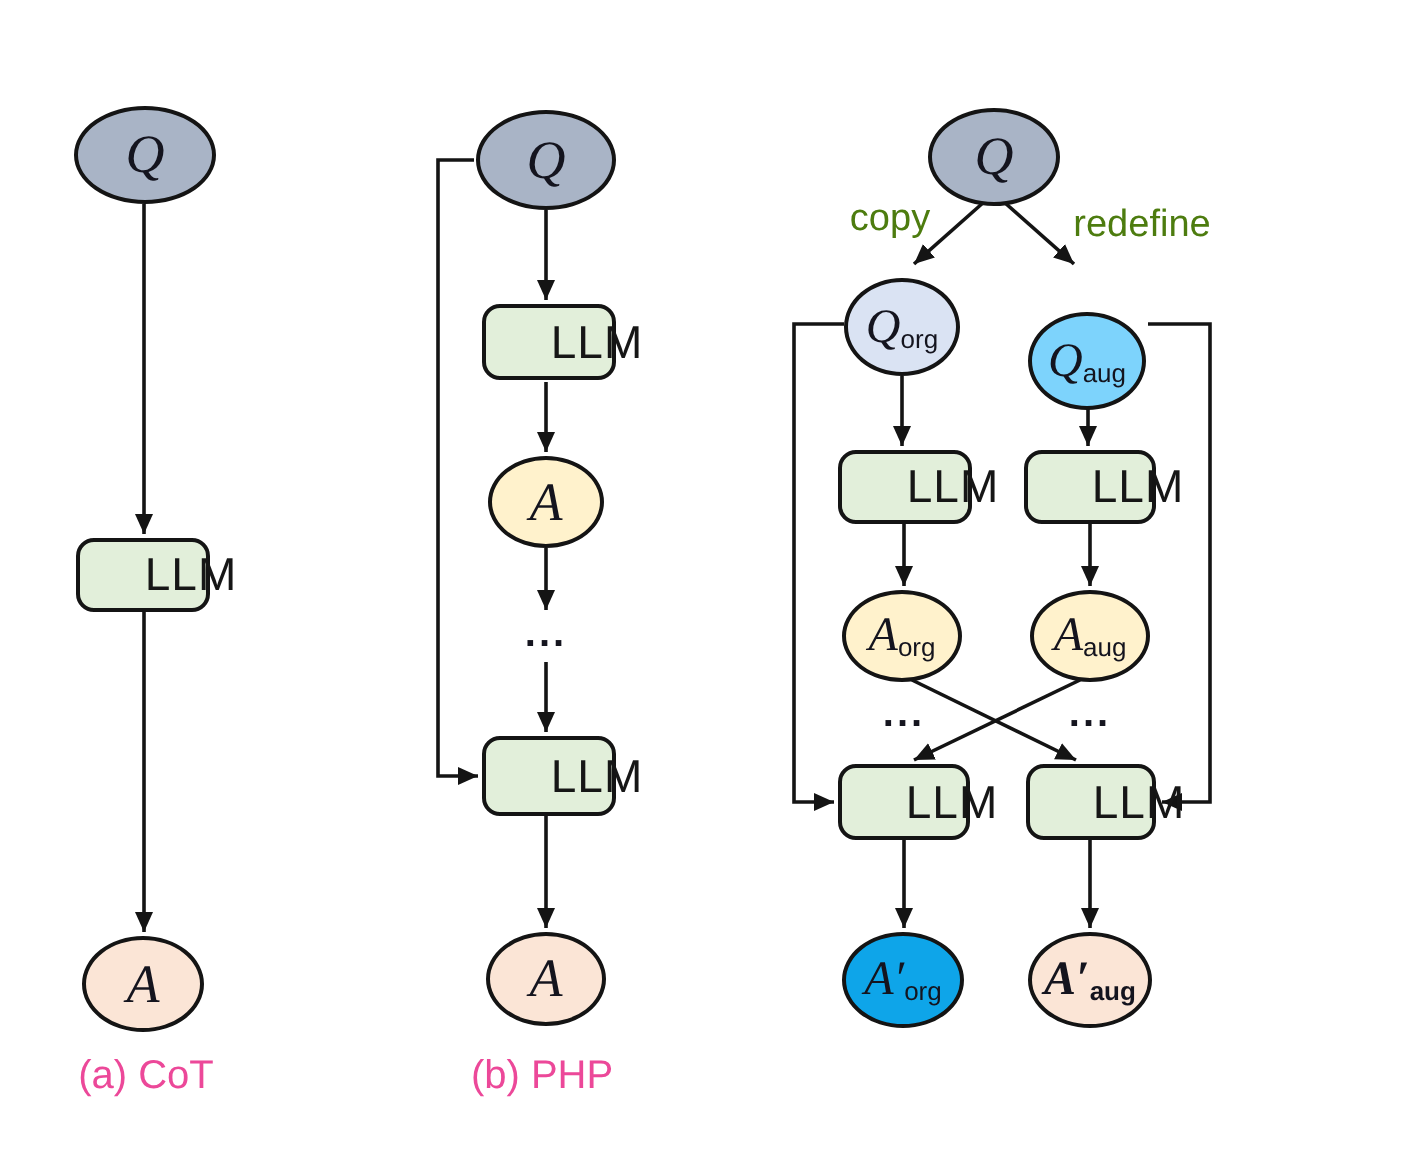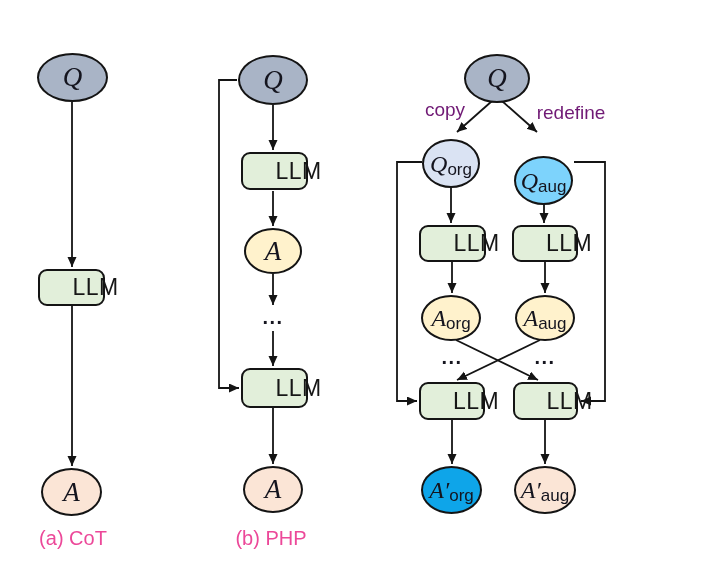--- a/index.html
+++ b/index.html
@@ -15,26 +15,26 @@
   }
   .ellipse { border-radius:50%; }
   .box { border-radius:9px; background:#e2efda; font-size:23px; letter-spacing:0.5px;padding-left:48px; }
   .math {
     font-family:"Liberation Serif", serif; font-style:italic;
     font-size:27px; line-height:1; color:#14141e; display:inline-block;
   }
   .math-sm { font-size:24px; }
   .math sub {
     font-family:"Liberation Sans", sans-serif; font-style:normal;
-    font-size:17px; line-height:1; position:relative; top:3px; left:0px;
+    font-size:13px; line-height:1; position:relative; top:3px; left:0px;
     vertical-align:baseline;
   }
   .lbl {
     position:absolute; transform:translateX(-50%); white-space:nowrap;
-    color:#701a75; font-size:19px;
+    color:#4d7c0f; font-size:19px;
   }
   .caption { position:absolute; transform:translateX(-50%); white-space:nowrap;
     color:#ec4899; font-size:20px; }
   .dots {
     position:absolute; transform:translate(-50%,-50%); color:#15151f;
     font-size:20px; font-weight:700; letter-spacing:1.5px; line-height:1;
   }
 </style>
 </head>
 <body>
@@ -134,18 +134,18 @@
   <div class="node box" style="left: 419px; top: 382px; width: 66px; height: 38px; background-color: rgb(226, 239, 218);">
     <span>LLM</span>
   </div>
   <div class="node box" style="left: 513px; top: 382px; width: 65px; height: 38px; background-color: rgb(226, 239, 218);">
     <span>LLM</span>
   </div>
 
   <div class="node ellipse" style="left: 421px; top: 466px; width: 61px; height: 48px; background-color: #0ea5e9;">
     <span class="math math-sm"><span>A′</span><sub>org</sub></span>
   </div>
-  <div class="node ellipse" style="left: 514px; top: 466px; width: 62px; height: 48px; background-color: rgb(251, 229, 214);">
+  <div class="node ellipse" style="left: 514px; top: 466px; width: 62px; height: 48px; background-color: rgb(251, 229, 214); font-weight: bold;">
     <span class="math math-sm"><span>A′</span><sub>aug</sub></span>
   </div>
 
 
 </div>
 
 </body></html>

